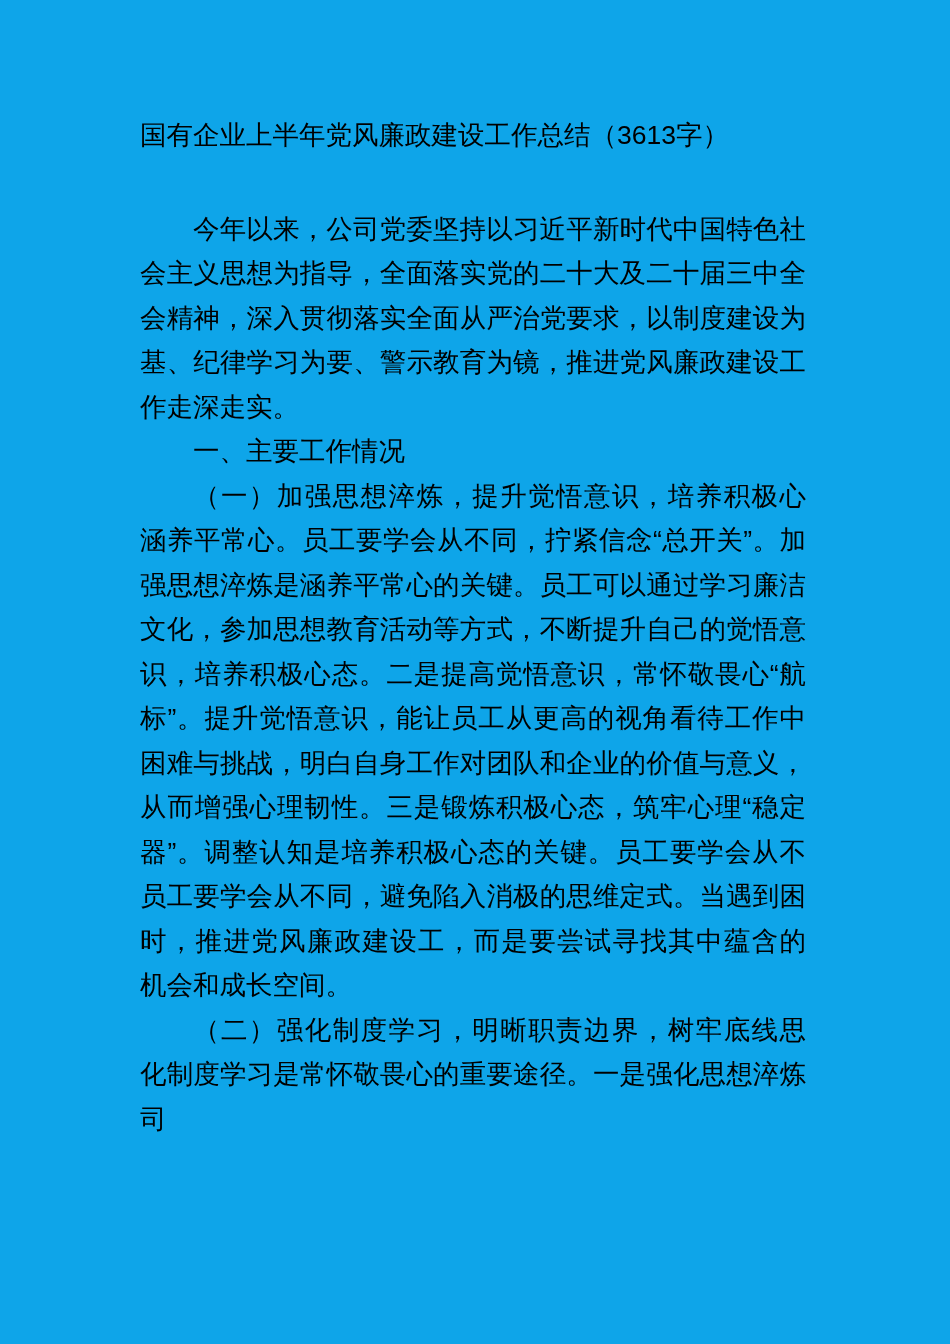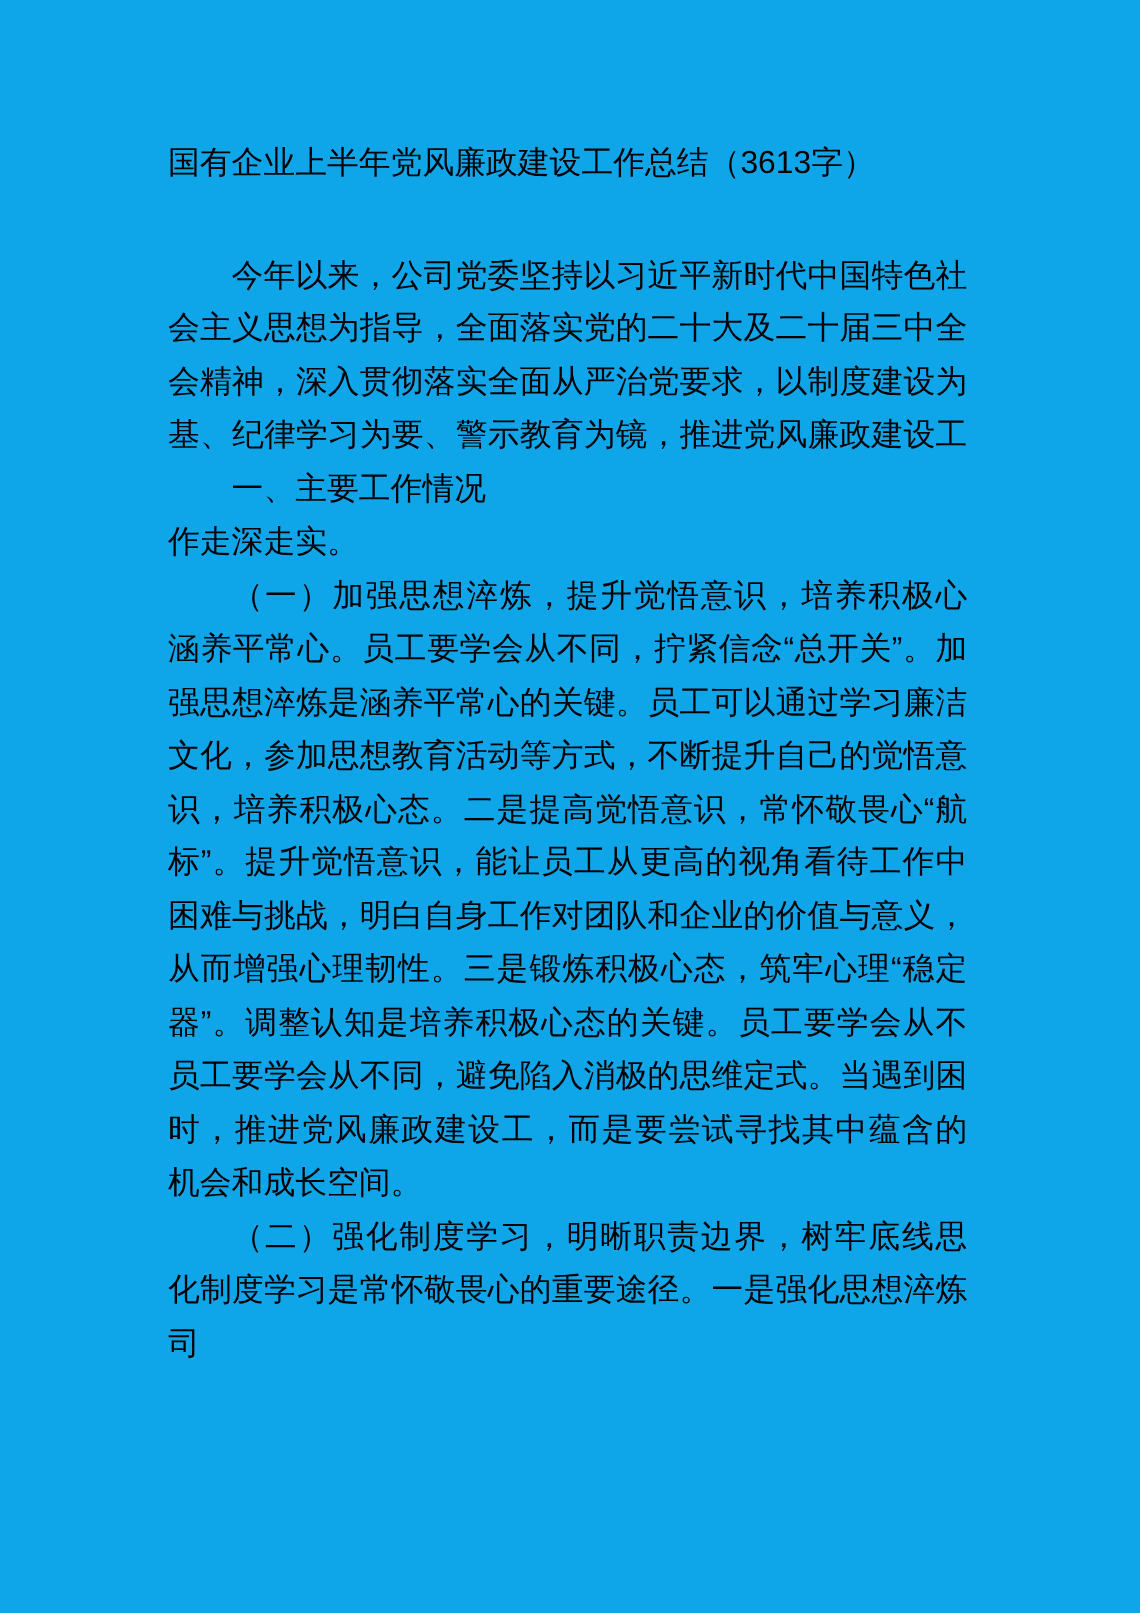--- a/index.html
+++ b/index.html
@@ -49,22 +49,22 @@
 <body>
 
 <div class="page">
   <div class="doc">
       <div class="line title-line">国有企业上半年党风廉政建设工作总结（3613字）</div>
       <div class="spacer"></div>
       <div class="line indent fill">今年以来，公司党委坚持以习近平新时代中国特色社</div>
       <div class="line fill">会主义思想为指导，全面落实党的二十大及二十届三中全</div>
       <div class="line fill">会精神，深入贯彻落实全面从严治党要求，以制度建设为</div>
       <div class="line fill">基、纪律学习为要、警示教育为镜，推进党风廉政建设工</div>
+      <div class="line">作走深走实。</div>
       <div class="line indent">一、主要工作情况</div>
-      <div class="line">作走深走实。</div>
       <div class="line indent fill">（一）加强思想淬炼，提升觉悟意识，培养积极心态，</div>
       <div class="line fill">涵养平常心。员工要学会从不同，拧紧信念“总开关”。加</div>
       <div class="line fill">强思想淬炼是涵养平常心的关键。员工可以通过学习廉洁</div>
       <div class="line fill">文化，参加思想教育活动等方式，不断提升自己的觉悟意</div>
       <div class="line fill">识，培养积极心态。二是提高觉悟意识，常怀敬畏心“航向</div>
       <div class="line fill">标”。提升觉悟意识，能让员工从更高的视角看待工作中的</div>
       <div class="line fill">困难与挑战，明白自身工作对团队和企业的价值与意义，</div>
       <div class="line fill">从而增强心理韧性。三是锻炼积极心态，筑牢心理“稳定</div>
       <div class="line fill">器”。调整认知是培养积极心态的关键。员工要学会从不同</div>
       <div class="line fill">员工要学会从不同，避免陷入消极的思维定式。当遇到困难</div>

